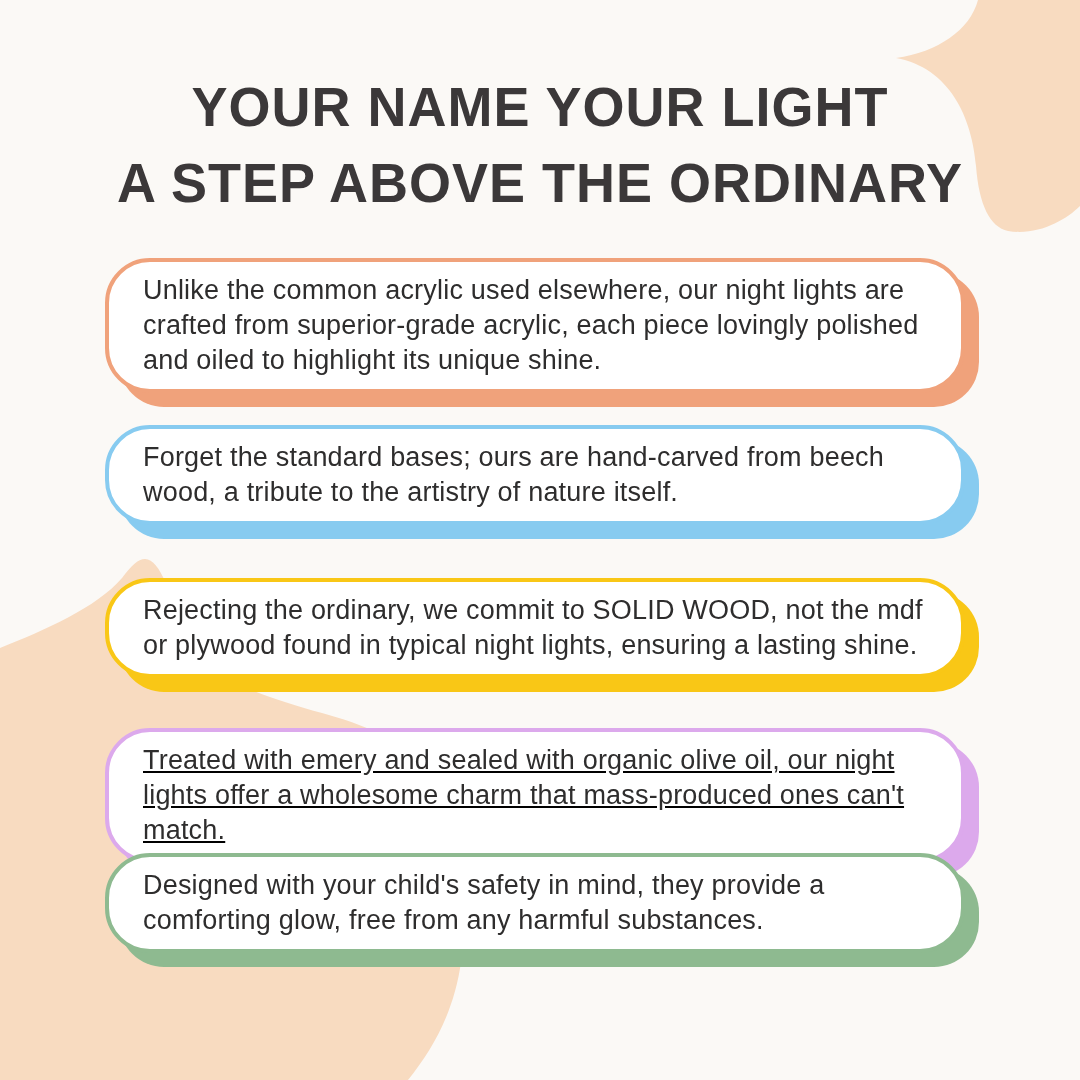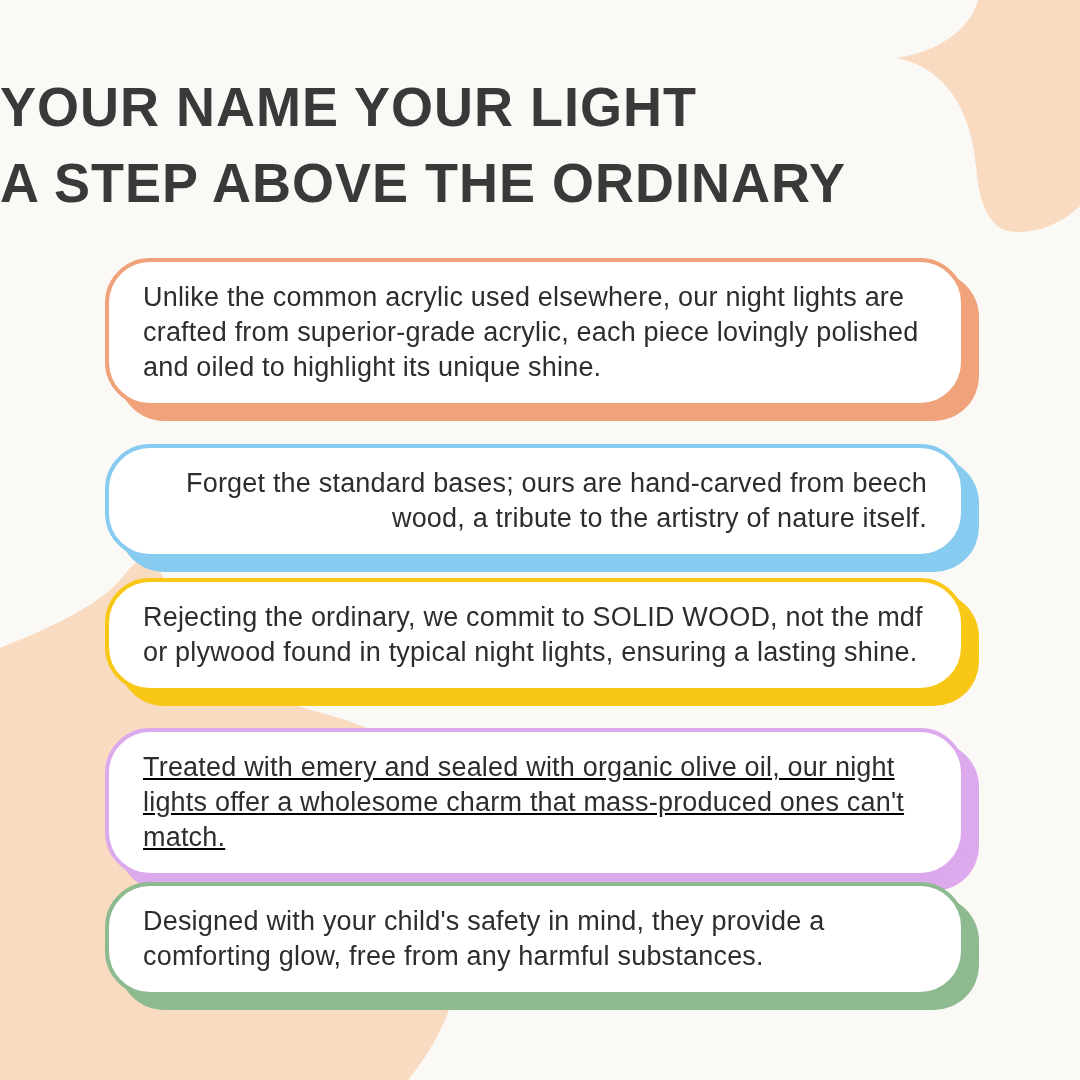--- a/index.html
+++ b/index.html
@@ -16,54 +16,55 @@
   }
   .blob-layer {
     position: absolute; left: 0; top: 0;
     width: 1080px; height: 1080px;
     pointer-events: none;
   }
   .title-block {
     position: absolute;
     left: 0; top: 68px;
     width: 1080px;
+    text-align: center;
     z-index: 2;
   }
   .title-line {
     font-family: "Liberation Sans", sans-serif;
     font-weight: 900;
     font-size: 54px;
     line-height: 76px;
     letter-spacing: 1px;
     color: #3B3839;
     transform: scaleY(1.04);
   }
   .card {
     position: absolute;
     left: 105px;
     width: 860px;
     box-sizing: border-box;
     background: #FFFFFF;
     border: 4px solid #CCCCCC;      
     border-radius: 45px;
-    padding: 18px 34px;
+    padding: 11px 34px;
     z-index: 3;
   }
   .card p {
     margin: 0;
     font-size: 27px;
     line-height: 35px;
     letter-spacing: 0.2px;
     color: #2E2D2D;
   }
   .card-1 { top: 258px; }
-  .card-2 { top: 444px; text-align: right; }
+  .card-2 { top: 425px; }
   .card-3 { top: 578px; }
   .card-4 { top: 728px; text-decoration: underline; }
-  .card-5 { top: 882px; }
+  .card-5 { top: 853px; }
 </style>
 </head>
 <body>
 
 <div class="canvas" style="background: rgb(251, 249, 246);">
 
   <svg class="blob-layer" viewBox="0 0 1080 1080" aria-hidden="true">
     <path class="blob-fill" d="M 978 0
              C 970 30 938 52 896 58
              C 950 68 972 118 976 166

